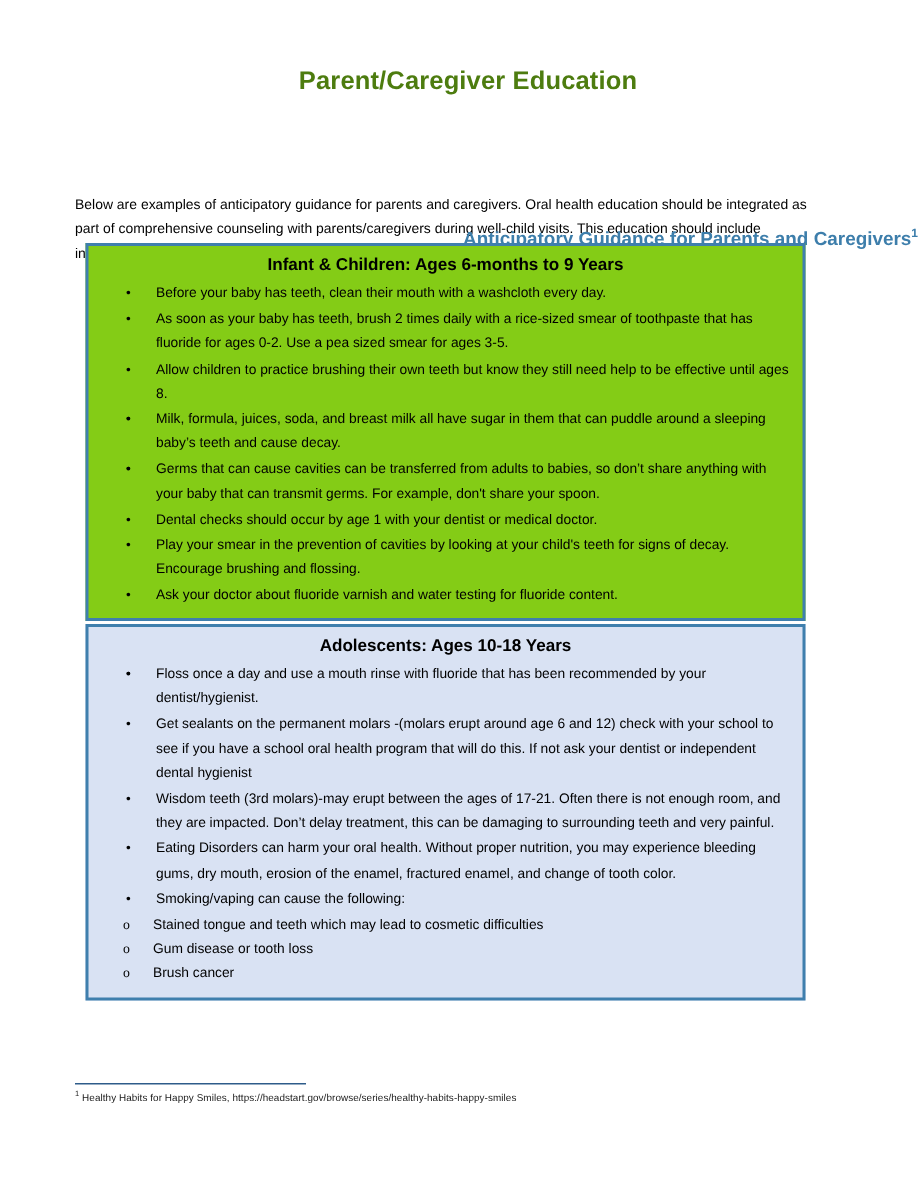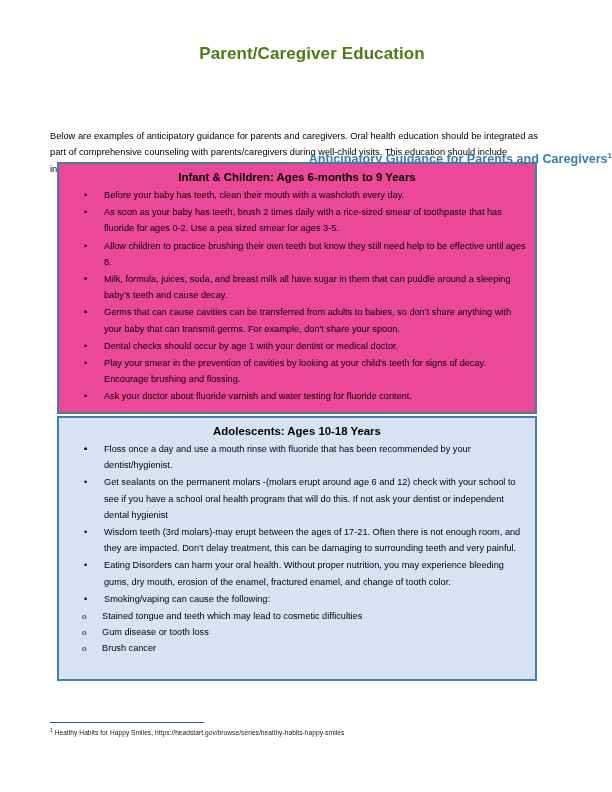--- a/index.html
+++ b/index.html
@@ -69,27 +69,27 @@
   
   .guide-box {
     position: absolute;
     left: 57px;
     width: 480px;
     box-sizing: border-box;
     border: 2px solid #3f7fad;
   }
   .box-infant {
     top: 162px;
-    background: #ec4899;
+    background: #84cc16;
     padding: 4px 6px 6px 6px;
   }
   .box-adolescent {
     top: 416px;
     background: #d9e2f3;
-    padding: 4px 6px 22px 6px;
+    padding: 4px 6px 8px 6px;
   }
 
   .box-title {
     text-align: center;
     font-size: 11.4px;
     font-weight: bold;
     color: #000;
     margin: 3px 0 4px 0;
   }
 

